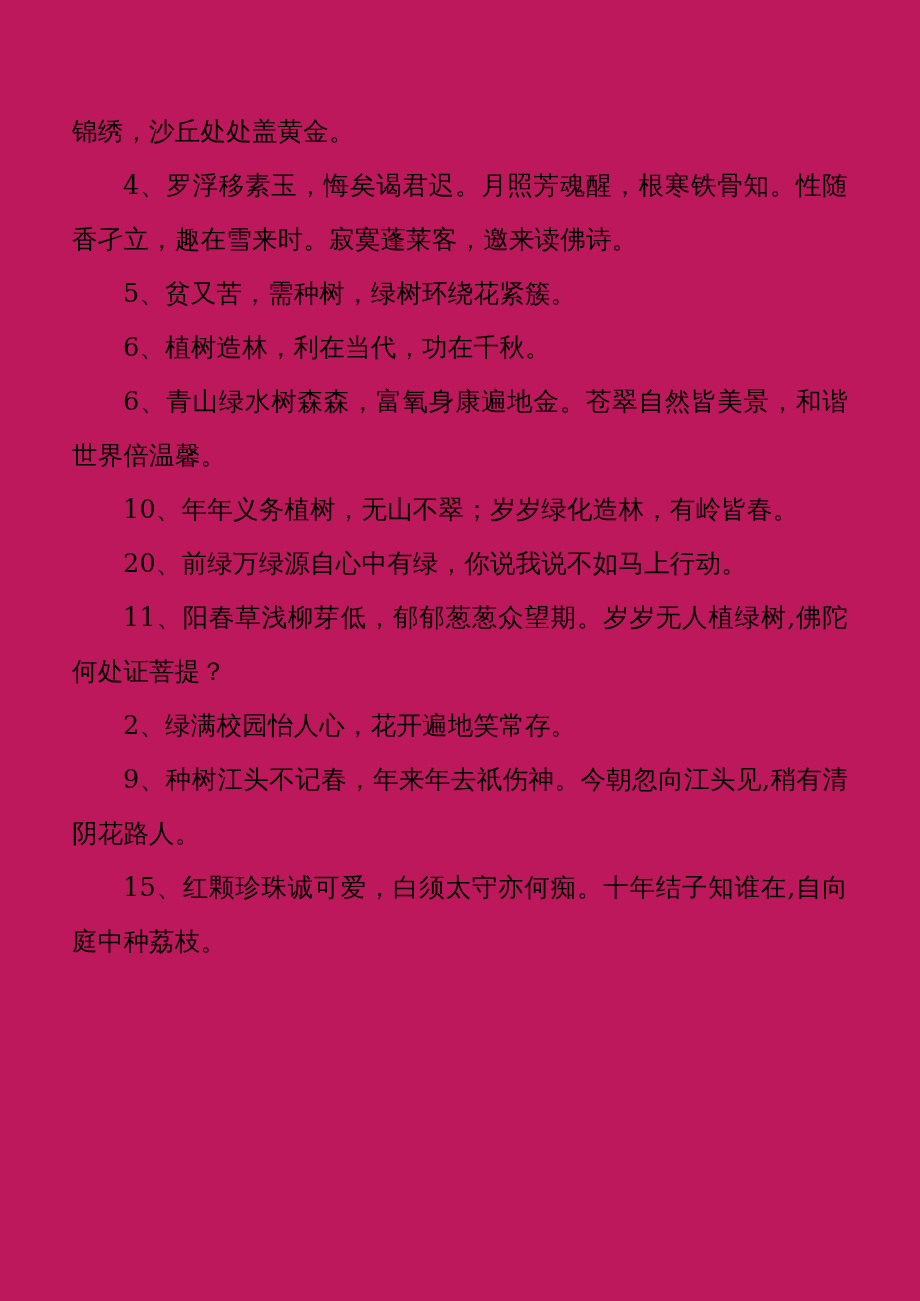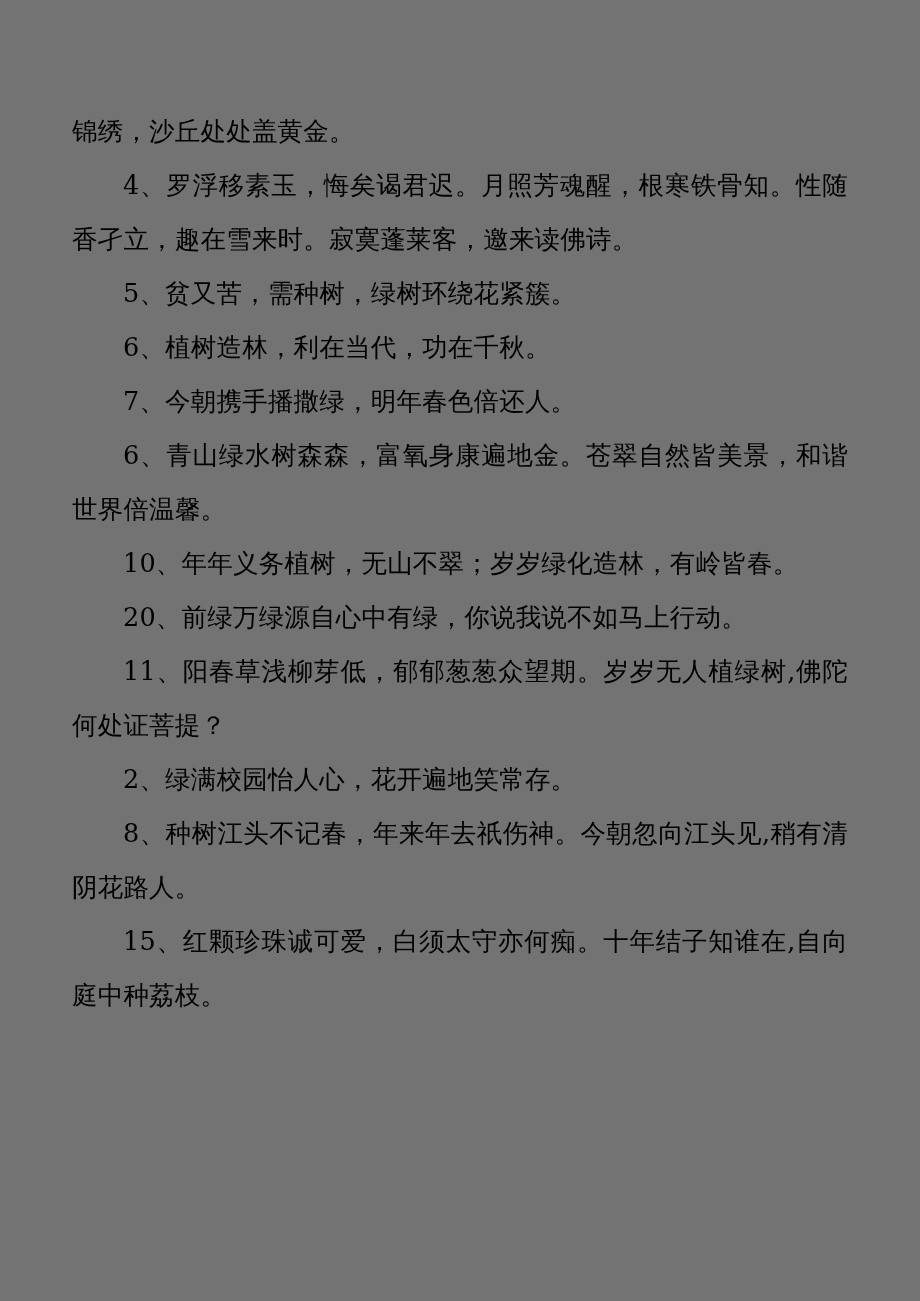--- a/index.html
+++ b/index.html
@@ -12,21 +12,21 @@
     height: 1301px;
     font-family: "DejaVu Serif", "Liberation Serif", serif;
     color: #000000;
     overflow: hidden;
   }
   .page {
     box-sizing: border-box;
     width: 920px;
     height: 1301px;
     padding: 104px 72px 40px 72px;
-    background: #737373;
+    background: #be185d;
   }
   .doc-body {
     font-size: 25.5px;
     line-height: 54px;
     letter-spacing: 0.2px;
     text-align: justify;
     text-justify: inter-ideograph;
   }
   .para {
     margin: 0;
@@ -38,22 +38,21 @@
 </style>
 </head>
 <body>
 
 <div class="page">
   <div class="doc-body">
     <p class="para">锦绣，沙丘处处盖黄金。</p>
     <p class="para indent">4、罗浮移素玉，悔矣谒君迟。月照芳魂醒，根寒铁骨知。性随香孑立，趣在雪来时。寂寞蓬莱客，邀来读佛诗。</p>
     <p class="para indent">5、贫又苦，需种树，绿树环绕花紧簇。</p>
     <p class="para indent">6、植树造林，利在当代，功在千秋。</p>
-    <p class="para indent">7、今朝携手播撒绿，明年春色倍还人。</p>
     <p class="para indent">6、青山绿水树森森，富氧身康遍地金。苍翠自然皆美景，和谐世界倍温馨。</p>
     <p class="para indent">10、年年义务植树，无山不翠；岁岁绿化造林，有岭皆春。</p>
     <p class="para indent">20、前绿万绿源自心中有绿，你说我说不如马上行动。</p>
     <p class="para indent">11、阳春草浅柳芽低，郁郁葱葱众望期。岁岁无人植绿树,佛陀何处证菩提？</p>
     <p class="para indent">2、绿满校园怡人心，花开遍地笑常存。</p>
-    <p class="para indent">8、种树江头不记春，年来年去祇伤神。今朝忽向江头见,稍有清阴花路人。</p>
+    <p class="para indent">9、种树江头不记春，年来年去祇伤神。今朝忽向江头见,稍有清阴花路人。</p>
     <p class="para indent">15、红颗珍珠诚可爱，白须太守亦何痴。十年结子知谁在,自向庭中种荔枝。</p>
   </div>
 </div>
 
 </body></html>

